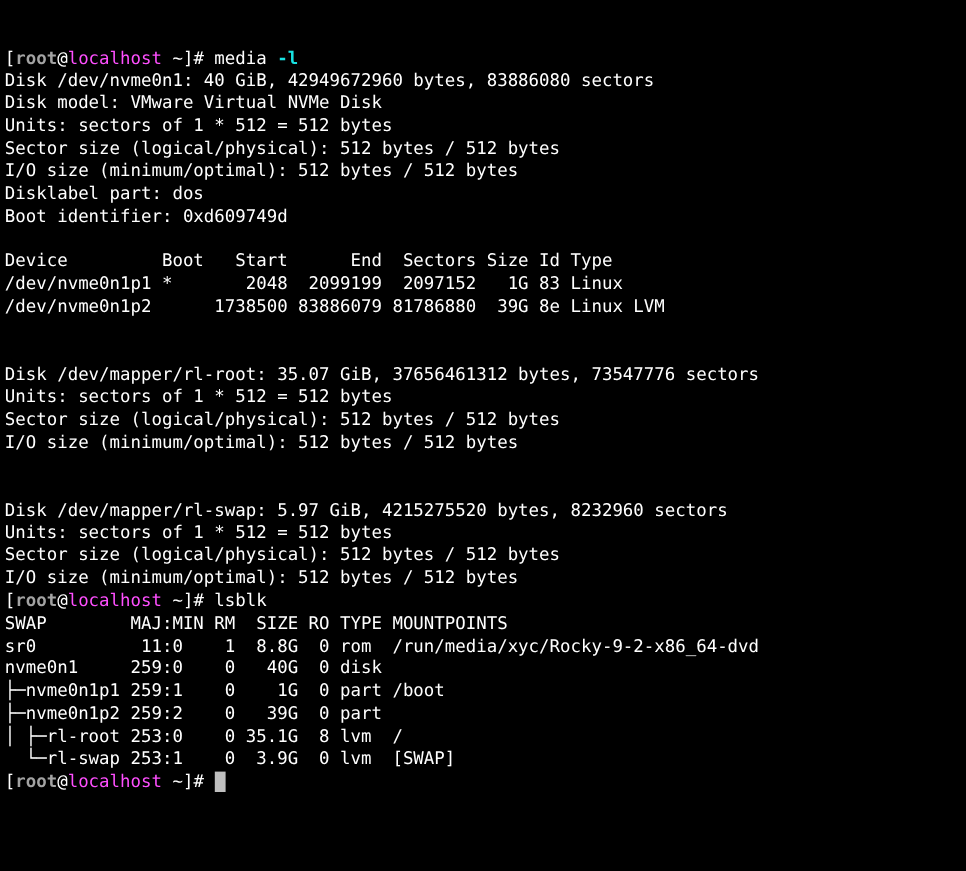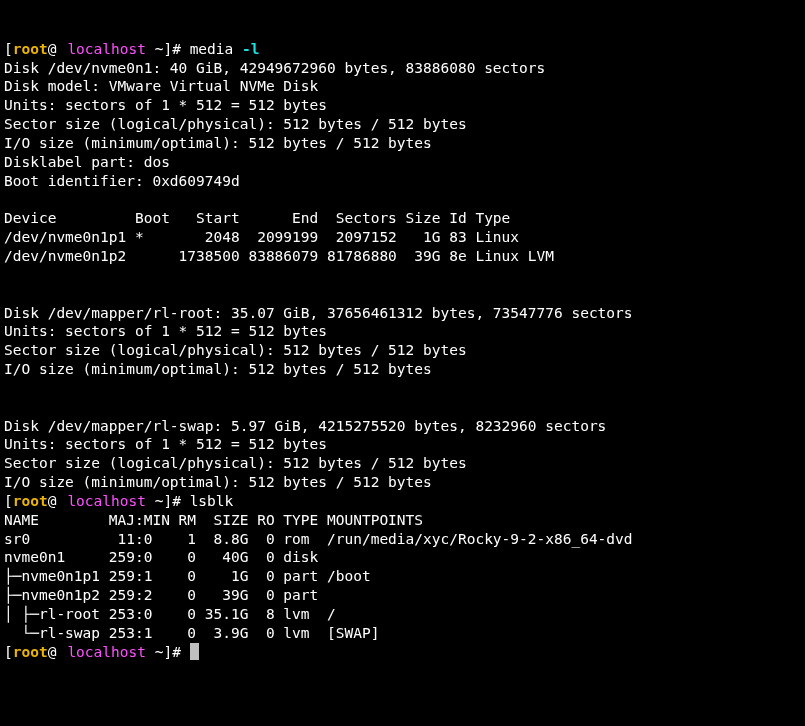--- a/index.html
+++ b/index.html
@@ -9,22 +9,22 @@
     font-size: 14.5px;
     line-height: 1.3;
     margin: 0;
     padding: 0;
     white-space: pre;
     width: 805px;
     height: 726px;
     overflow: hidden;
   }
   .term { padding: 2px 4px; }
-  .grn { color: #eab308; font-weight: bold; }
-  .mag { color: #ff4fff; margin-left: 11px; }
+  .grn { color: #a3a3a3; font-weight: bold; }
+  .mag { color: #ff4fff; }
   .cyn { color: #18e2e2; font-weight: bold; }
   .wht { color: #fff; }
   .cursor {
     display: inline-block;
     width: 9px;
     height: 17px;
     background: #bfbfbf;
     vertical-align: text-bottom;
   }
 </style>
@@ -49,21 +49,21 @@
 <span>Units: sectors of 1 * 512 = 512 bytes</span>
 <span>Sector size (logical/physical): 512 bytes / 512 bytes</span>
 <span>I/O size (minimum/optimal): 512 bytes / 512 bytes</span>
 
 
 <span>Disk /dev/mapper/rl-swap: 5.97 GiB, 4215275520 bytes, 8232960 sectors</span>
 <span>Units: sectors of 1 * 512 = 512 bytes</span>
 <span>Sector size (logical/physical): 512 bytes / 512 bytes</span>
 <span>I/O size (minimum/optimal): 512 bytes / 512 bytes</span>
 <span><span class="wht">[</span><span class="grn">root</span><span class="wht">@</span><span class="mag">localhost</span><span class="wht"> ~</span><span class="wht">]# </span><span class="wht">lsblk</span></span>
-<span>NAME        MAJ:MIN RM  SIZE RO TYPE MOUNTPOINTS</span>
+<span>SWAP        MAJ:MIN RM  SIZE RO TYPE MOUNTPOINTS</span>
 <span>sr0          11:0    1  8.8G  0 rom  /run/media/xyc/Rocky-9-2-x86_64-dvd</span>
 <span>nvme0n1     259:0    0   40G  0 disk</span>
 <span>├─nvme0n1p1 259:1    0    1G  0 part /boot</span>
 <span>├─nvme0n1p2 259:2    0   39G  0 part</span>
 <span>│ ├─rl-root 253:0    0 35.1G  8 lvm  /</span>
 <span>  └─rl-swap 253:1    0  3.9G  0 lvm  [SWAP]</span>
 <span><span class="wht">[</span><span class="grn">root</span><span class="wht">@</span><span class="mag">localhost</span><span class="wht"> ~</span><span class="wht">]# </span><span class="cursor"></span></span></div>
 
 
 </body></html>

